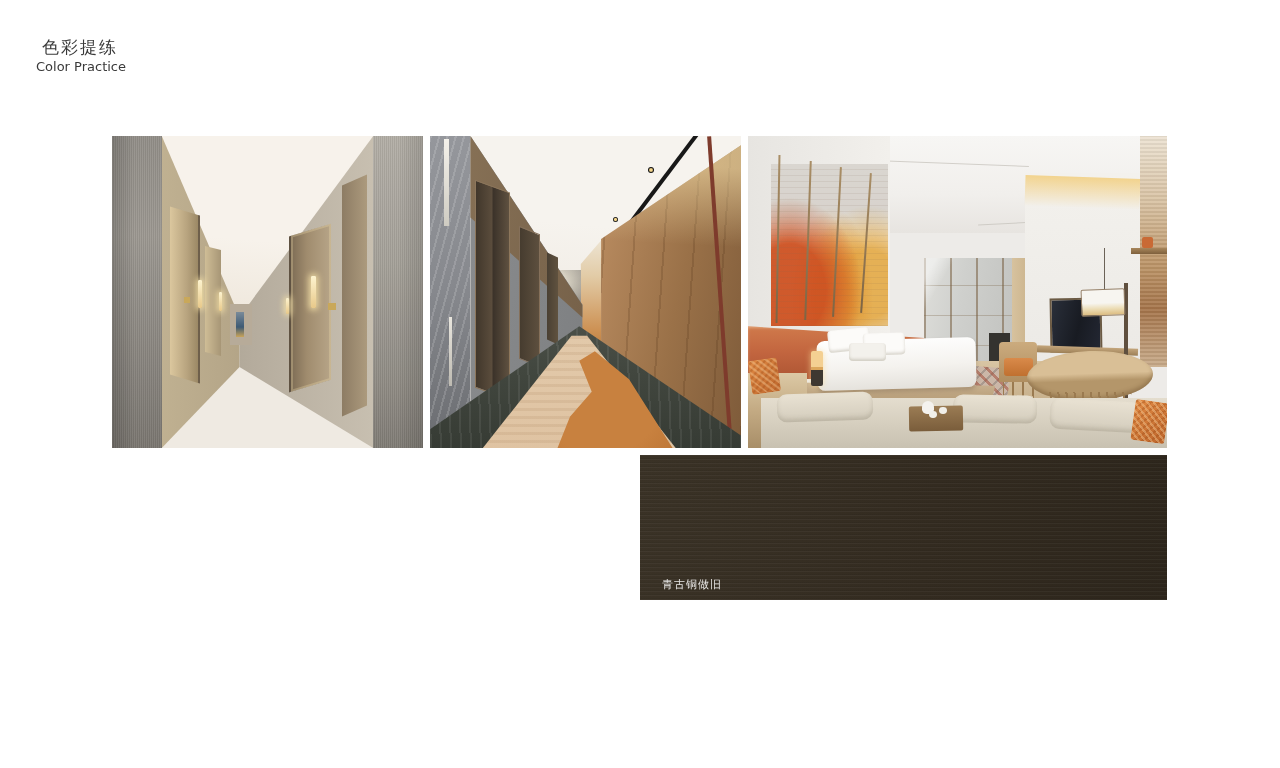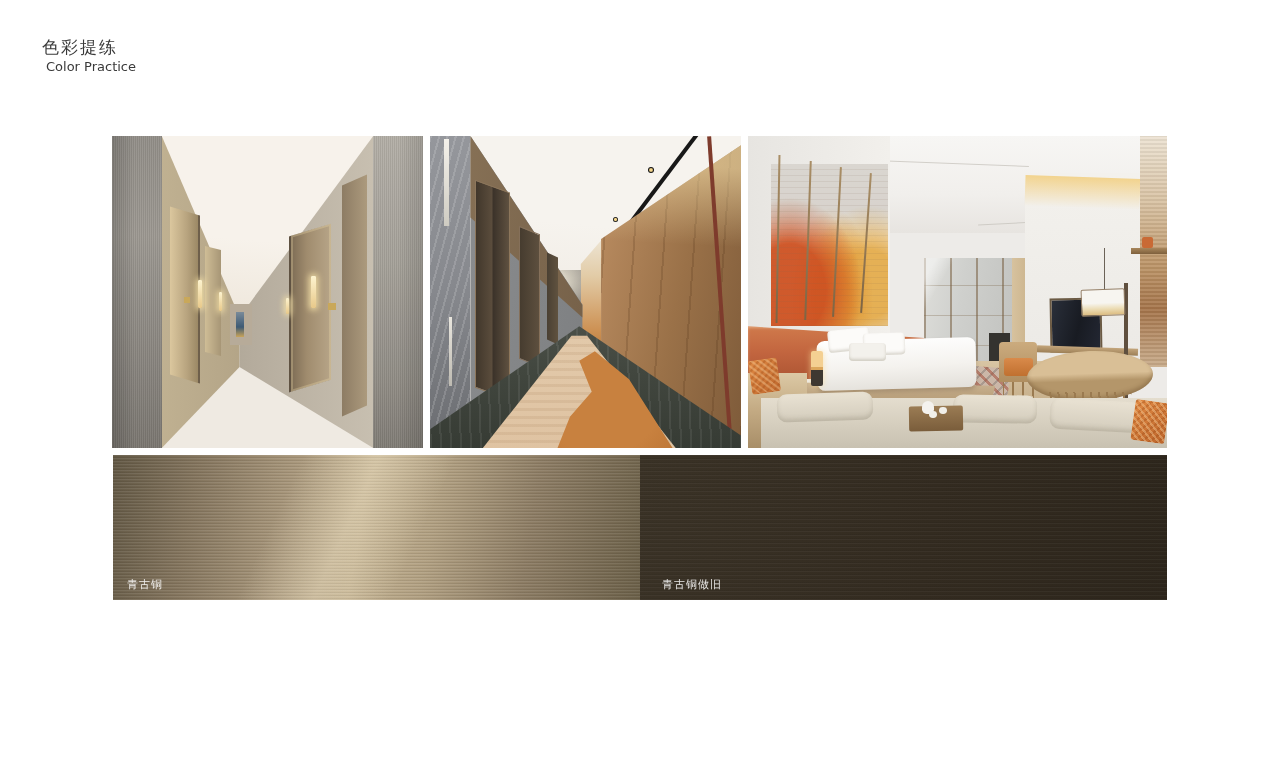--- a/index.html
+++ b/index.html
@@ -1,21 +1,21 @@
 <!DOCTYPE html>
 <html><head>
 <meta charset="utf-8">
 <style>
   html,body{margin:0;padding:0;width:1280px;height:768px;background:#ffffff;overflow:hidden;
     font-family:"DejaVu Sans","Liberation Sans",sans-serif;}
   .slide{position:absolute;inset:0;background:#ffffff;}
 
   
   .title-zh{position:absolute;left:42px;top:36px;font-size:17px;letter-spacing:2px;color:#3a3a3a;font-weight:400;}
-  .title-en{position:absolute;left:46px;top:59px;font-size:13px;color:#3a3a3a;}
+  .title-en{position:absolute;left:36px;top:59px;font-size:13px;color:#3a3a3a;}
 
   
   .scene{position:absolute;top:136px;height:312px;overflow:hidden;}
   .scene div{position:absolute;}
   #img1{left:112px;width:311px;background:#efeae2;}
   #img2{left:430px;width:311px;background:#efece7;}
   #img3{left:748px;width:419px;background:#edebe8;}
   .fill{left:0;top:0;width:100%;height:100%;}
 
   
@@ -340,20 +340,17 @@
     <div class="s3-cush s3-cu1"></div>
     <div class="s3-cush s3-cu2"></div>
     <div class="s3-cush s3-cu3"></div>
     <div class="pillow-orange s3-rpillow"></div>
     <div class="s3-tray"></div>
     <div class="s3-teapot"></div>
     <div class="s3-cup1"></div>
     <div class="s3-cup2"></div>
   </div>
 
-  <div class="swatch" id="sw1">
-    <span class="swatch-label">青古铜</span>
-  </div>
   <div class="swatch" id="sw2">
     <span class="swatch-label">青古铜做旧</span>
   </div>
 
 </div>
 
 </body></html>

